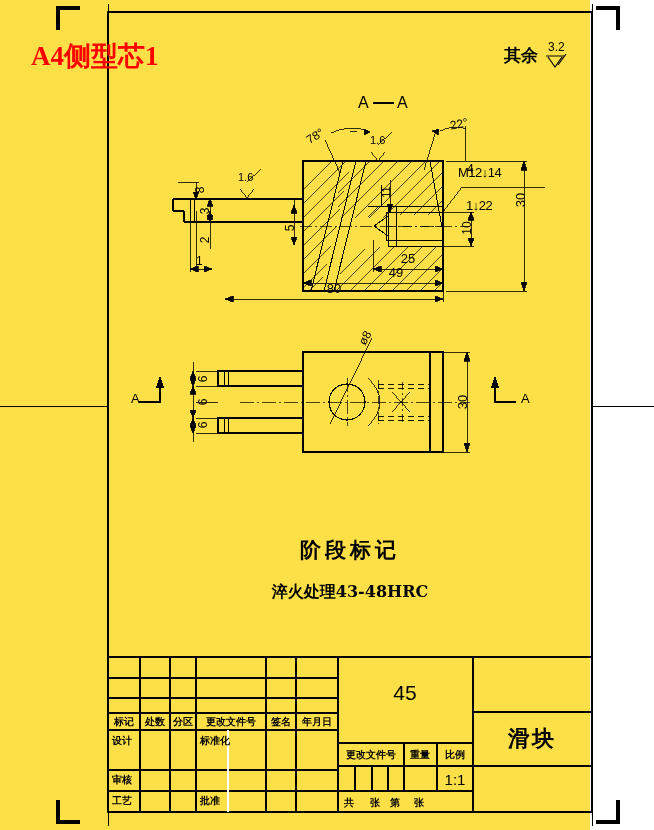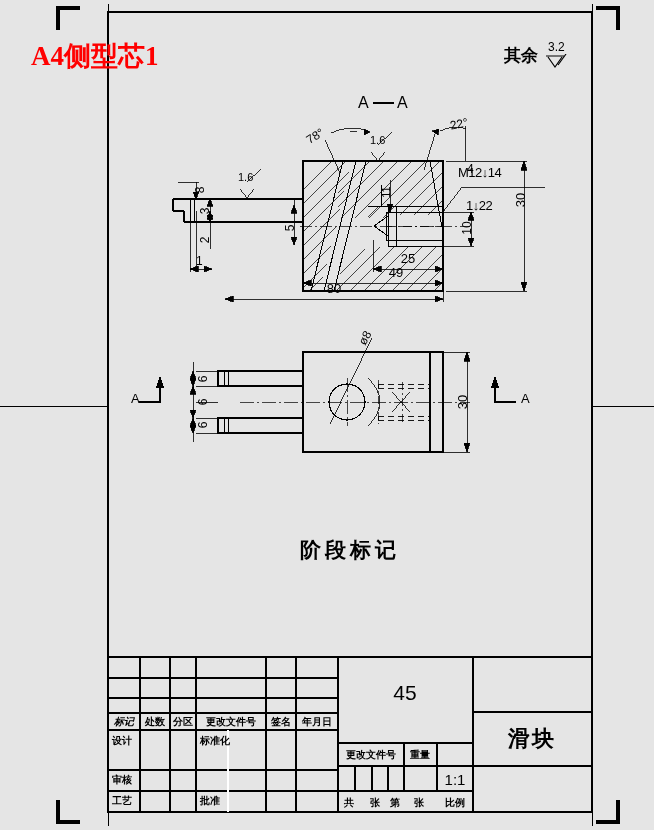--- a/index.html
+++ b/index.html
@@ -1,18 +1,18 @@
 <!DOCTYPE html>
 <html><head>
 <meta charset="utf-8">
 <style>
   html,body{margin:0;padding:0;background:#ffffff;}
   body{width:654px;height:830px;overflow:hidden;
        font-family:"Liberation Serif","DejaVu Serif",serif;color:#000;}
-  #stage{position:relative;width:654px;height:830px;background:#e5e5e5;}
+  #stage{position:relative;width:590px;height:830px;background:#fde047;}
   #stage svg{position:absolute;left:0;top:0;}
   .ttl{position:absolute;font-family:"Liberation Serif",serif;font-weight:bold;
        color:#ff0000;font-size:27px;left:31px;top:38px;letter-spacing:0px;white-space:nowrap;}
   .lbl{position:absolute;white-space:nowrap;font-size:12px;line-height:1;}
   .cn{font-family:"DejaVu Serif","Liberation Serif",serif;font-weight:bold;}
   .num{font-family:"Liberation Sans","DejaVu Sans",sans-serif;}
   .tb{position:absolute;white-space:nowrap;font-size:10px;font-weight:bold;
       font-family:"DejaVu Serif",serif;line-height:1;}
   .ctr{transform:translate(-50%,-50%);}
   .rot90{transform:translate(-50%,-50%) rotate(-90deg);transform-origin:center center;}
@@ -334,39 +334,40 @@
   <div class="lbl num rot90" style="left:203px;top:379px;font-size:12px;">6</div>
   <div class="lbl num rot90" style="left:203px;top:402px;font-size:12px;">6</div>
   <div class="lbl num rot90" style="left:203px;top:425px;font-size:12px;">6</div>
   <div class="lbl num" style="left:358px;top:332px;font-size:12px;transform:rotate(-62deg);">ø8</div>
   <div class="lbl num rot90" style="left:462px;top:402px;font-size:13px;">30</div>
 
   <div class="lbl num" style="left:131px;top:392px;font-size:13px;">A</div>
   <div class="lbl num" style="left:521px;top:392px;font-size:13px;">A</div>
 
   <div class="lbl cn ctr" style="left:350px;top:549px;font-size:21px;letter-spacing:4px;">阶段标记</div>
-
-  <div class="tb ctr" style="left:124px;top:722px;font-style:italic;">标记</div>
+  <div class="lbl cn ctr" style="left:350px;top:592px;font-size:16px;">淬火处理43-48HRC</div>
+
+  <div class="tb ctr" style="left:124px;top:722px;">标记</div>
   <div class="tb ctr" style="left:155px;top:722px;">处数</div>
   <div class="tb ctr" style="left:183px;top:722px;">分区</div>
   <div class="tb ctr" style="left:231px;top:722px;">更改文件号</div>
   <div class="tb ctr" style="left:281px;top:722px;">签名</div>
   <div class="tb ctr" style="left:317px;top:722px;">年月日</div>
 
   <div class="tb" style="left:112px;top:736px;">设计</div>
   <div class="tb" style="left:112px;top:775px;">审核</div>
   <div class="tb" style="left:112px;top:796px;">工艺</div>
   <div class="tb" style="left:200px;top:736px;">标准化</div>
   <div class="tb" style="left:200px;top:796px;">批准</div>
 
   <div class="lbl num ctr" style="left:405px;top:692px;font-size:21px;">45</div>
 
   <div class="tb ctr" style="left:371px;top:755px;">更改文件号</div>
   <div class="tb ctr" style="left:420px;top:755px;">重量</div>
-  <div class="tb ctr" style="left:455px;top:755px;margin-top:48px;">比例</div>
+  <div class="tb ctr" style="left:455px;top:755px;">比例</div>
   <div class="lbl num ctr" style="left:455px;top:779px;font-size:15px;">1:1</div>
 
   <div class="tb" style="left:344px;top:798px;">共</div>
   <div class="tb" style="left:370px;top:798px;">张</div>
   <div class="tb" style="left:390px;top:798px;">第</div>
   <div class="tb" style="left:414px;top:798px;">张</div>
 
   <div class="lbl cn ctr" style="left:532px;top:738px;font-size:22px;letter-spacing:2px;">滑块</div>
 
 </div>

